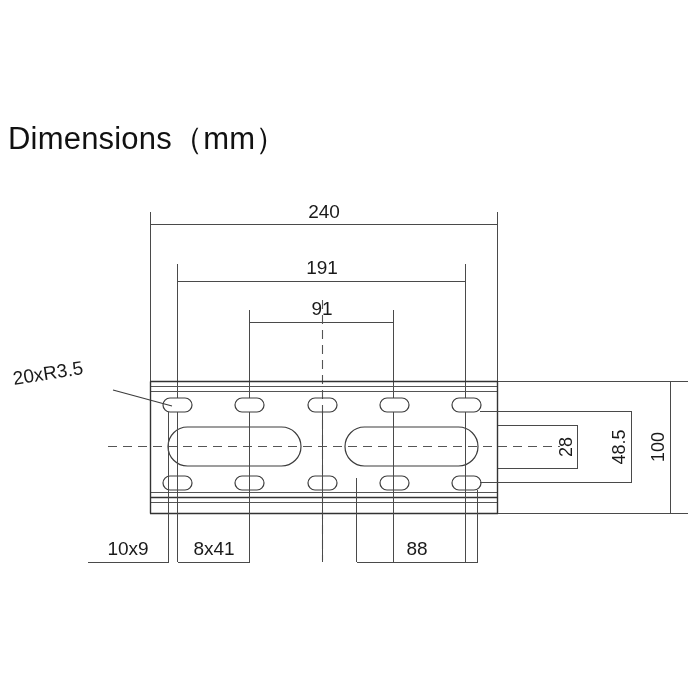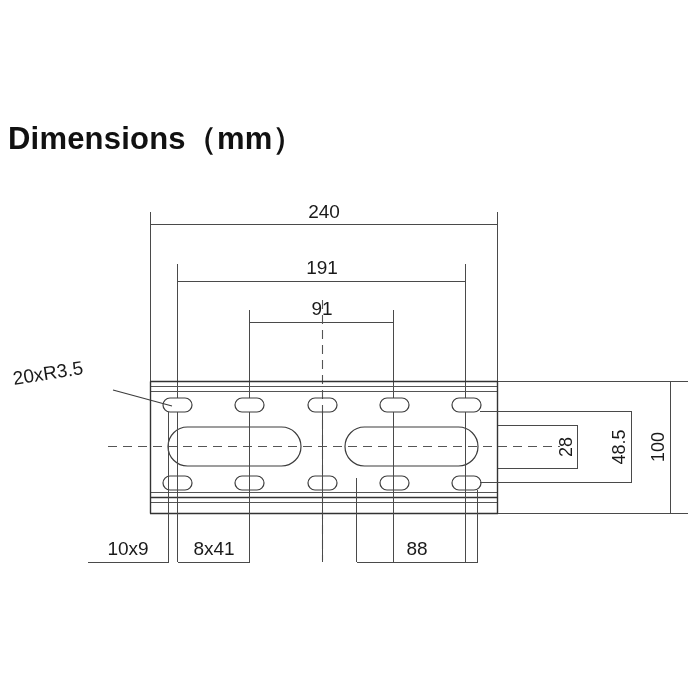--- a/index.html
+++ b/index.html
@@ -20,21 +20,21 @@
     left: 0;
     top: 0;
     width: 700px;
     height: 700px;
   }
   .title {
     position: absolute;
     left: 8px;
     top: 118px;
     font-size: 31px;
-    font-weight: 700;
+    font-weight: 400;
     letter-spacing: 0.2px;
     color: #111111;
     white-space: pre;
   }
   #drawing-svg {
     position: absolute;
     left: 0;
     top: 0;
     width: 700px;
     height: 700px;

